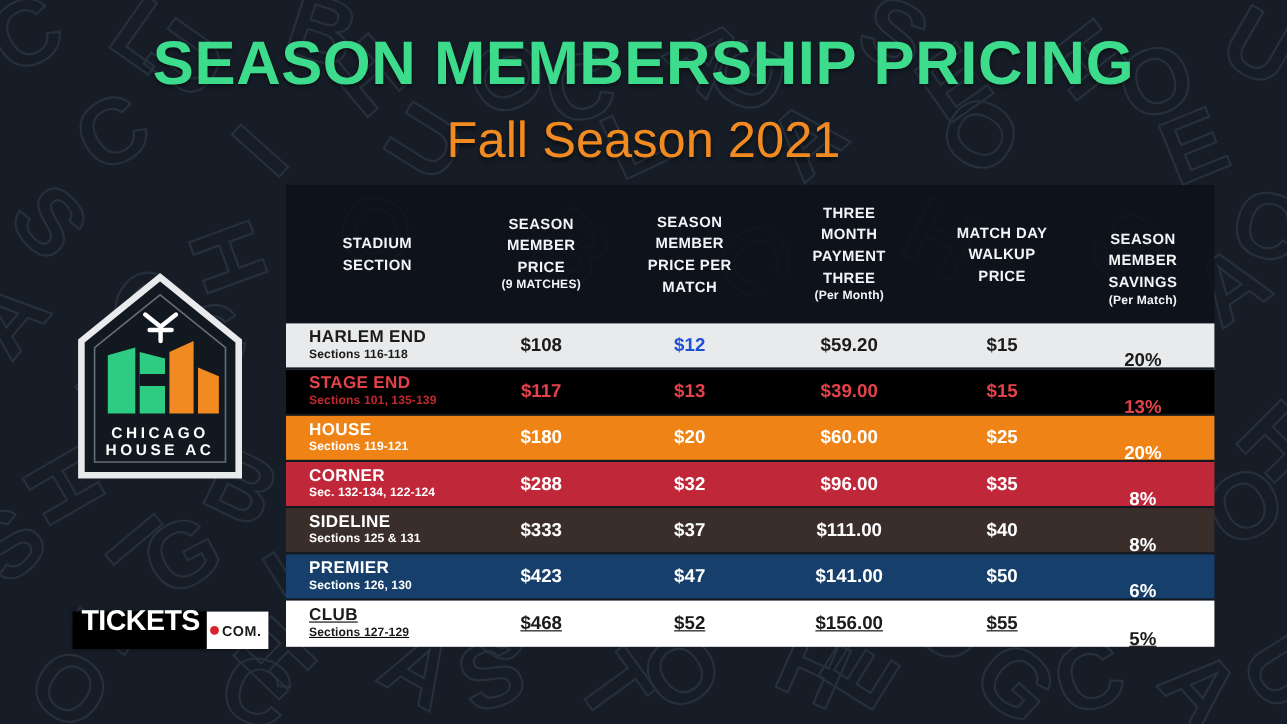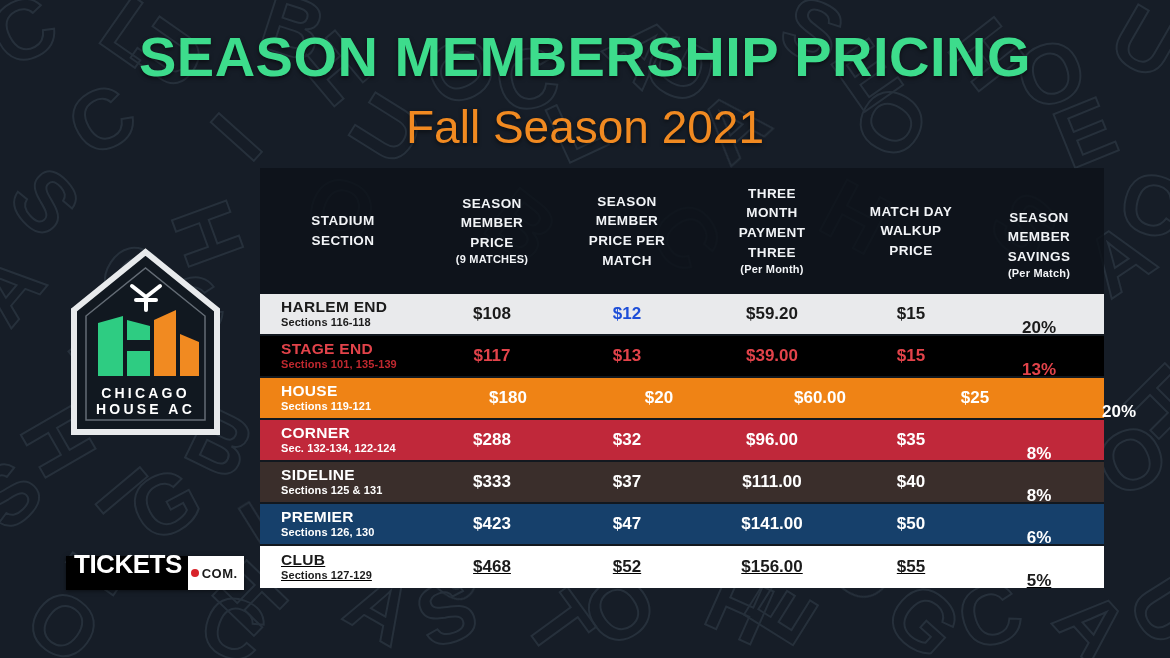--- a/index.html
+++ b/index.html
@@ -348,21 +348,21 @@
           <div class="cell cell-name c0">
             <span class="sec-title" style="color: rgb(226, 67, 74);">STAGE END</span>
             <span class="sec-sub" style="color: rgb(192, 40, 47);">Sections 101, 135-139</span>
           </div>
           <div class="cell c1" style="color: rgb(226, 67, 74);">$117</div>
           <div class="cell c2" style="color: rgb(226, 67, 74);">$13</div>
           <div class="cell c3" style="color: rgb(226, 67, 74);">$39.00</div>
           <div class="cell c4" style="color: rgb(226, 67, 74);">$15</div>
           <div class="cell c5" style="color: rgb(226, 67, 74);">13%</div>
         </div>
-        <div class="row" style="background: rgb(239, 131, 21); gap: 16px;">
+        <div class="row" style="background: rgb(239, 131, 21);">
           <div class="cell cell-name c0">
             <span class="sec-title" style="color: rgb(255, 255, 255);">HOUSE</span>
             <span class="sec-sub" style="color: rgb(255, 255, 255);">Sections 119-121</span>
           </div>
           <div class="cell c1" style="color: rgb(255, 255, 255);">$180</div>
           <div class="cell c2" style="color: rgb(255, 255, 255);">$20</div>
           <div class="cell c3" style="color: rgb(255, 255, 255);">$60.00</div>
           <div class="cell c4" style="color: rgb(255, 255, 255);">$25</div>
           <div class="cell c5" style="color: rgb(255, 255, 255);">20%</div>
         </div>

